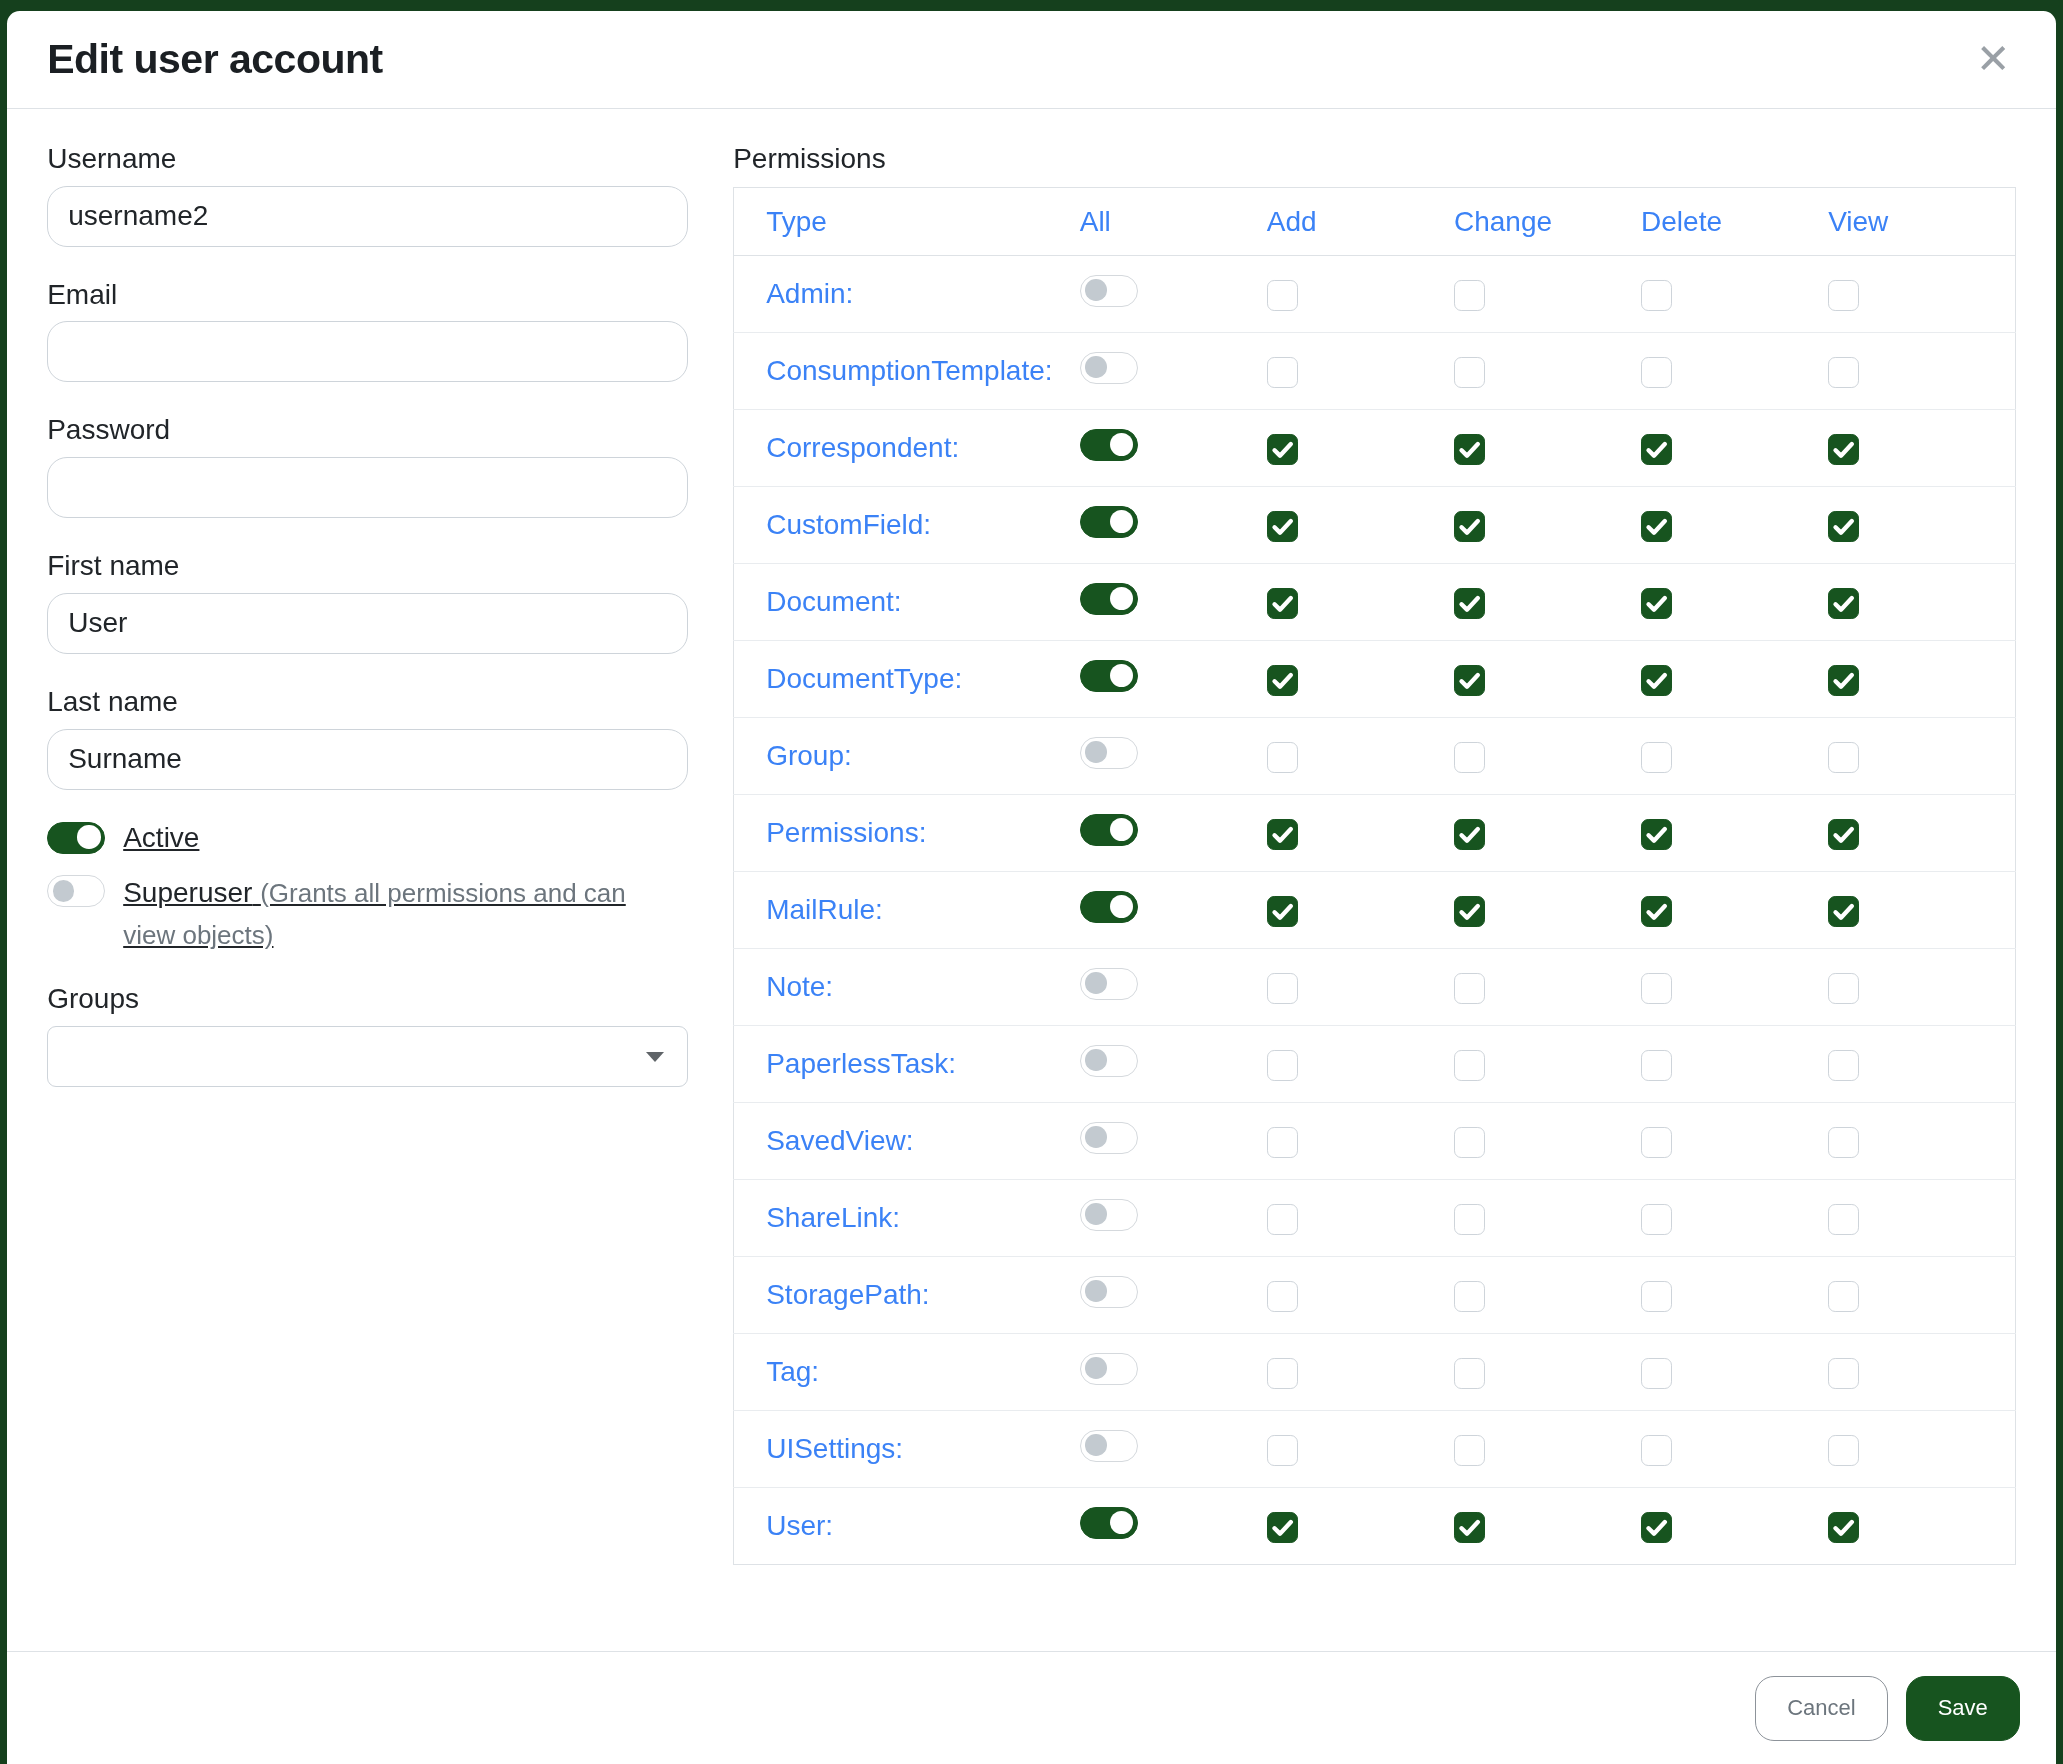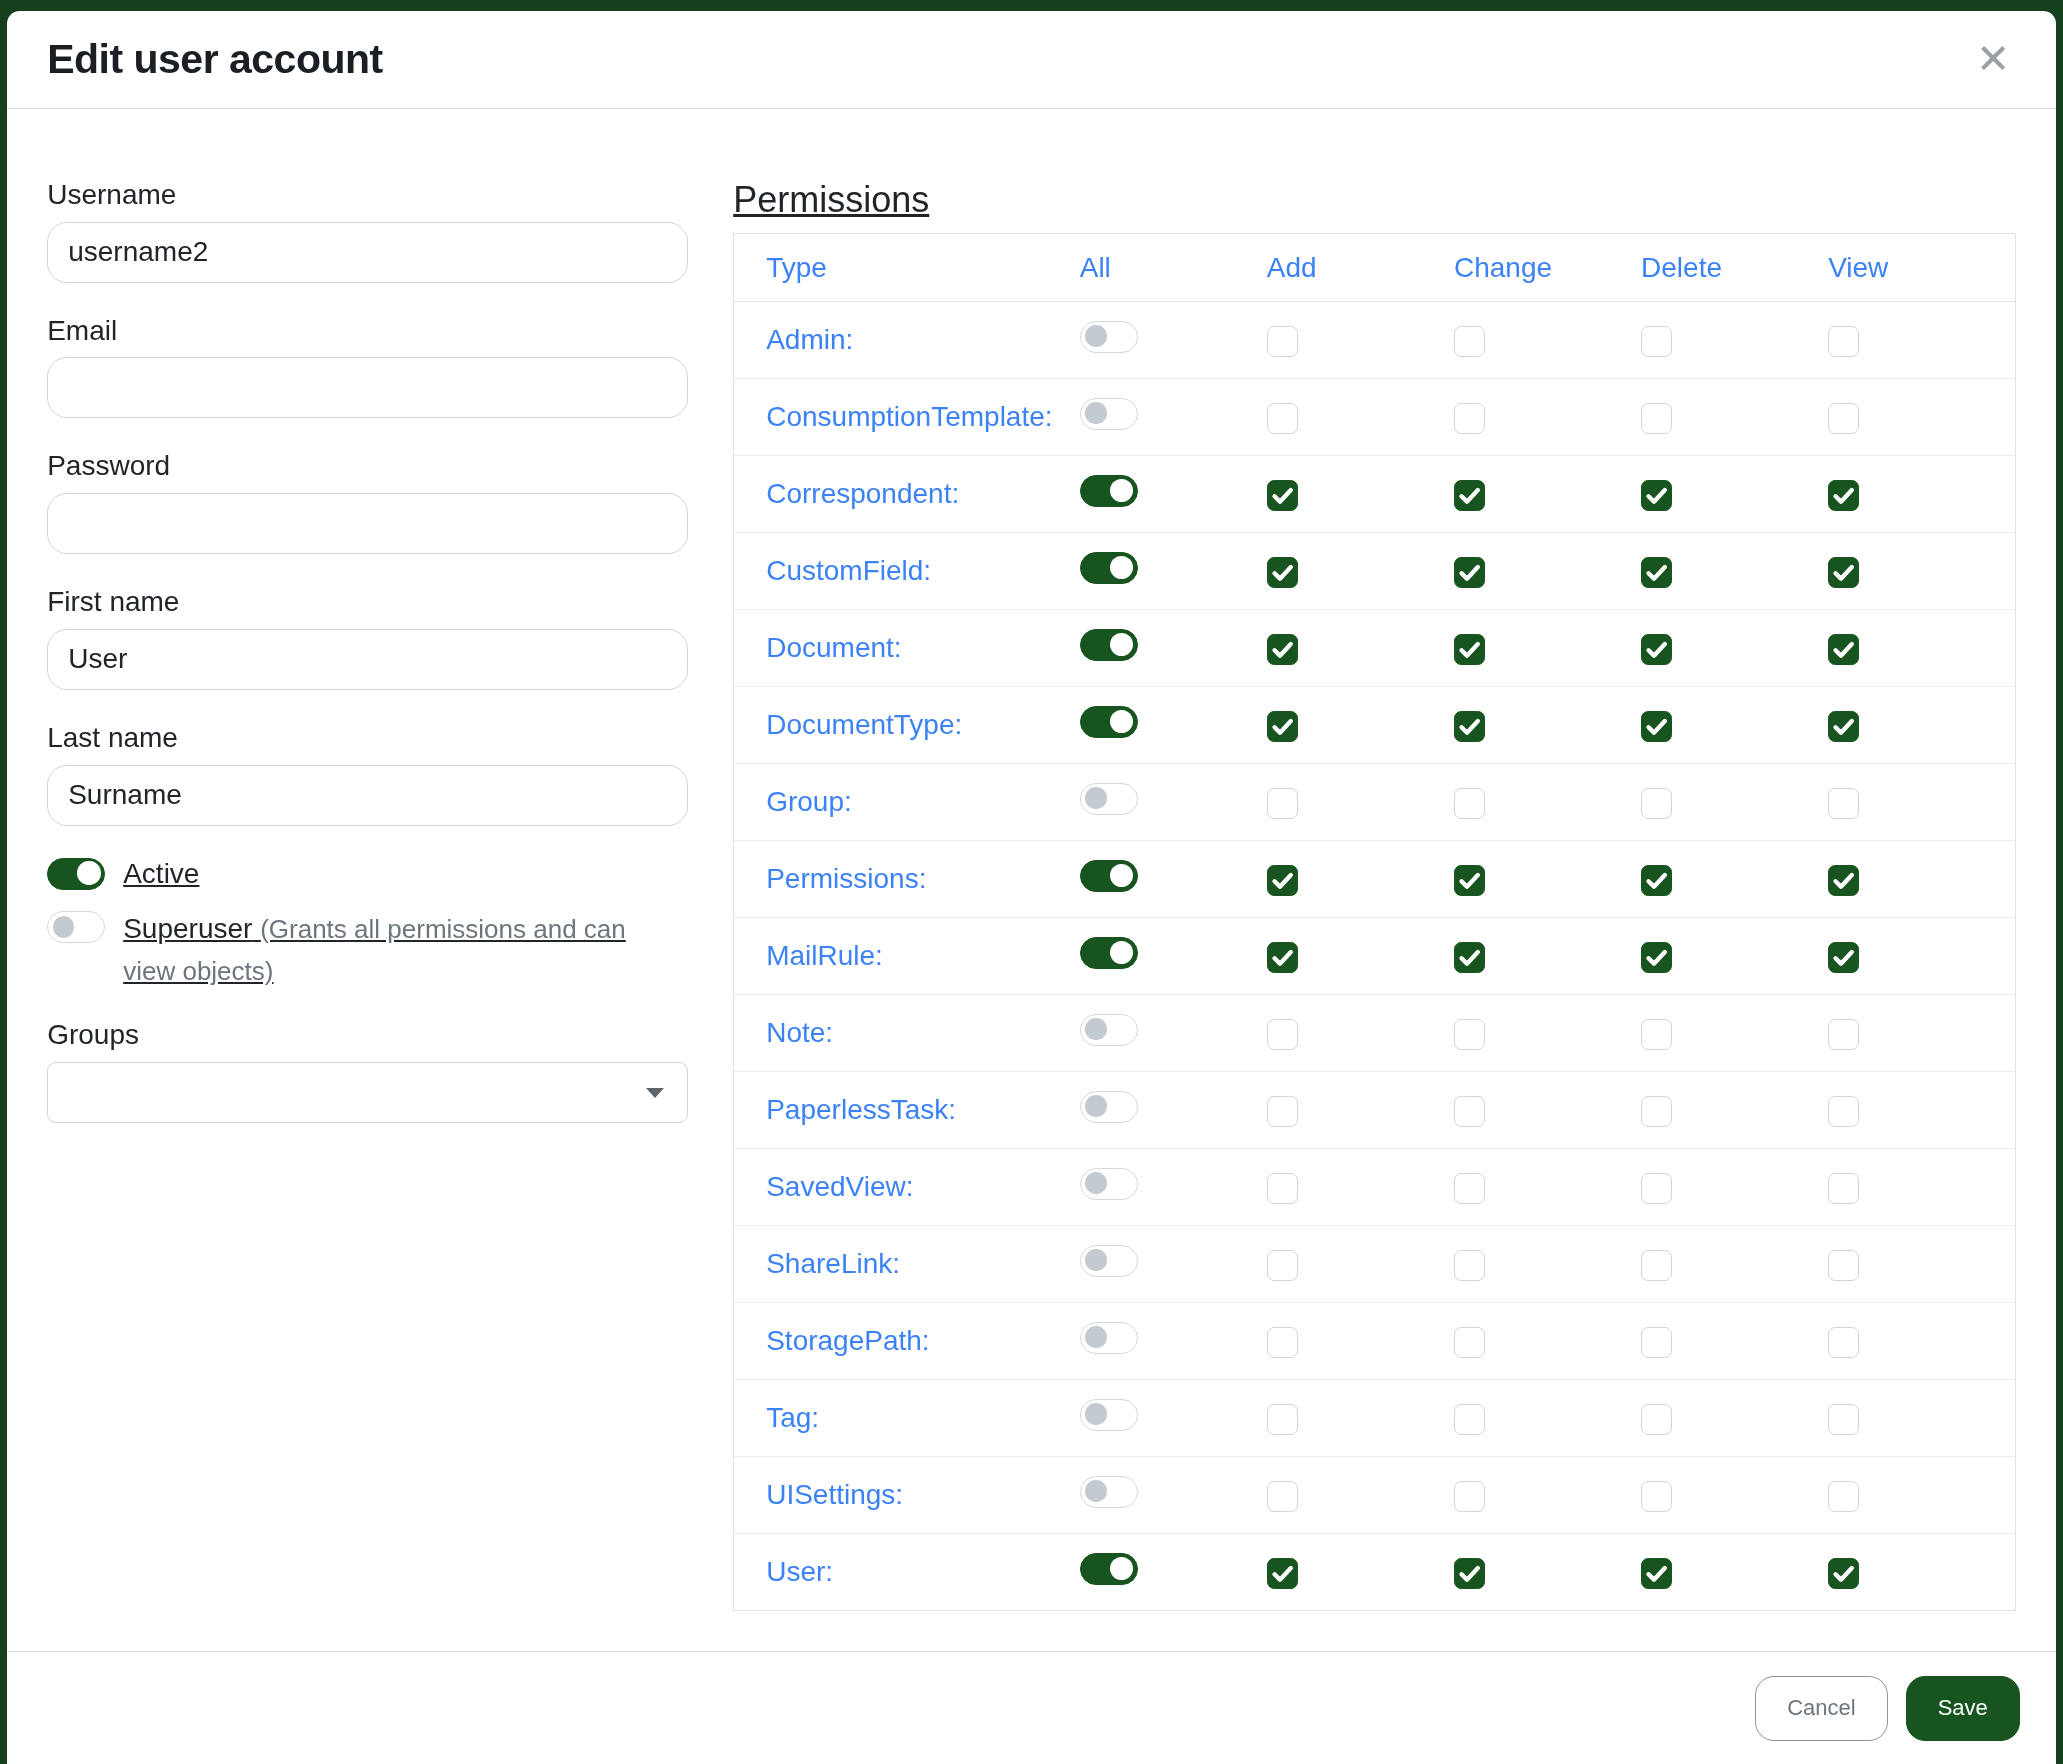--- a/index.html
+++ b/index.html
@@ -11,21 +11,20 @@
     color:#212529;
     position:relative;
     overflow:hidden;
   }
   .modal {
     position:absolute; top:10.8px; left:7.2px; right:7.2px; bottom:0;
     background:#ffffff;
     border-radius:12.6px 12.6px 0 0;
     display:flex; flex-direction:column;
     overflow:hidden;
-    gap:36px;
   }
   
   .modal-header {
     flex:none;
     display:flex; align-items:center; justify-content:space-between;
     padding:25px 40px;
     border-bottom:1.8px solid #dee2e6;
   }
   .modal-title {
     margin:0; font-size:41px; font-weight:700; color:#1b1f23; letter-spacing:-0.5px;
@@ -87,21 +86,21 @@
   }
   .caret {
     position:absolute; right:23.4px; top:50%; margin-top:-4.5px;
     width:0; height:0;
     border-left:9px solid transparent;
     border-right:9px solid transparent;
     border-top:10.8px solid #5f6468;
   }
 
   
-  .perm-label { font-size:36px; margin-bottom:12.6px;text-decoration:underline; }
+  .perm-label { font-size:28px; margin-bottom:12.6px; }
   .perm-table {
     width:100%; border-collapse:collapse;
     font-size:28px; color:#3b82f6;
     border:1.8px solid #dee2e6;
   }
   .perm-table th {
     text-align:left; font-weight:400; height:68px;
     border-bottom:1.8px solid #dee2e6; padding:0;
   }
   .perm-table td {

